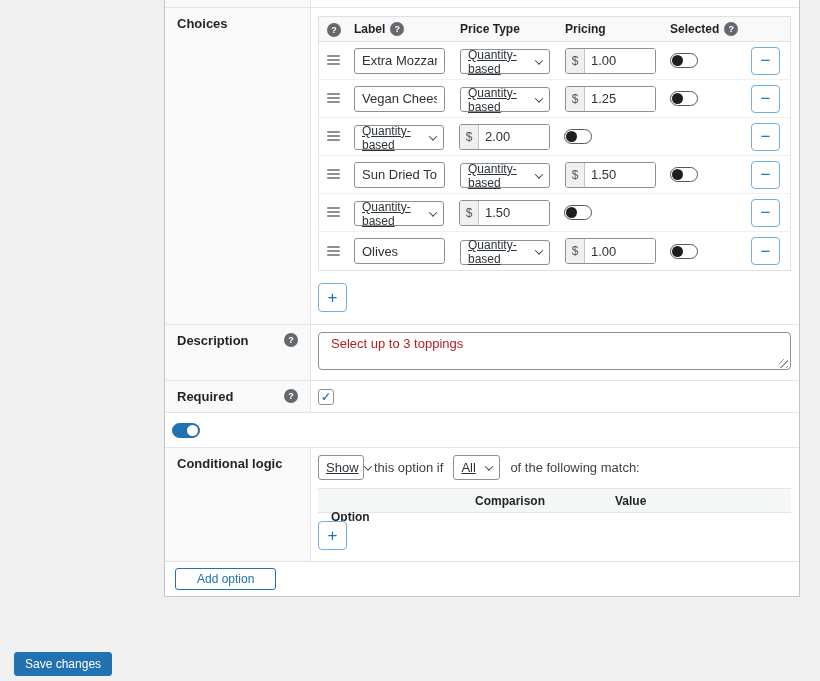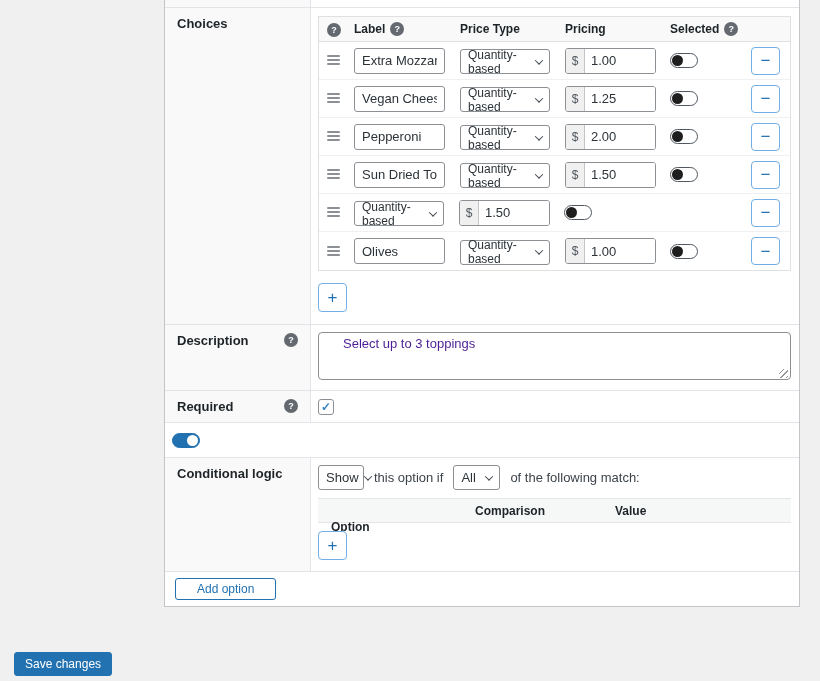--- a/index.html
+++ b/index.html
@@ -71,21 +71,21 @@
   input.text-input {
     height:26px; border:1px solid #8c8f94; border-radius:3px;
     padding:0 7px; font-size:13px; color:#2c3338; background:#fff;
     font-family:"Liberation Sans", sans-serif;
   }
   .label-input { width:91px; }
 
   .fake-select {
     height:25px; border:1px solid #8c8f94; border-radius:3px; background:#fff;
     display:inline-flex; align-items:center; justify-content:space-between;
-    padding:0 7px; color:#2c3338; cursor:pointer; gap:6px;
+    padding:0 7px; color:#2c3338; cursor:pointer; gap:6px;text-decoration:underline;
   }
   .ptype-select { width:90px; font-size:12px; }
   .chev {
     width:6px; height:6px;
     border-right:1.5px solid #3c434a; border-bottom:1.5px solid #3c434a;
     transform:rotate(45deg) translate(-1px,-1px); flex:0 0 auto;
   }
 
   .price-group {
     display:flex; width:91px; height:26px;
@@ -117,23 +117,23 @@
     color:#2271b1; font-size:17px; line-height:1;
     display:inline-flex; align-items:center; justify-content:center;
     cursor:pointer;
   }
   .remove-btn { width:29px; height:28px; margin-left:auto; margin-right:10px; }
   .add-row-btn { margin-top:12px; }
 
   
   .textarea-wrap { position:relative; width:473px; }
   textarea.desc {
-    width:473px; height:48px; resize:none;
+    width:473px; height:38px; resize:none;
     border:1px solid #8c8f94; border-radius:4px;
-    padding:3px 24px; font-size:13px; color:#4c1d95;
+    padding:3px 12px; font-size:13px; color:#b91c1c;
     font-family:"Liberation Sans", sans-serif;
   }
   .resize-handle {
     position:absolute; right:3px; bottom:5px; width:9px; height:9px;
     background:repeating-linear-gradient(135deg, transparent 0 3px, #969696 3px 4px);
     pointer-events:none;
   }
 
   
   .checkbox {
@@ -263,23 +263,20 @@
       <span class="toggle">
                   <span class="knob"></span>
                 </span>
     </span>
     <button class="icon-btn remove-btn">−</button>
   </div>
 
   <div class="choice-row">
     <span class="col-handle">
       <span class="drag-handle"><i></i><i></i><i></i></span>
-    </span>
-    <span class="col-label">
-      <input class="text-input label-input" value="Pepperoni" style="">
     </span>
     <span class="col-ptype">
       <span class="fake-select ptype-select">
         <span>Quantity-based</span>
         <span class="chev"></span>
       </span>
     </span>
     <span class="col-price">
       <span class="price-group">
         <span class="currency-prefix">$</span>

